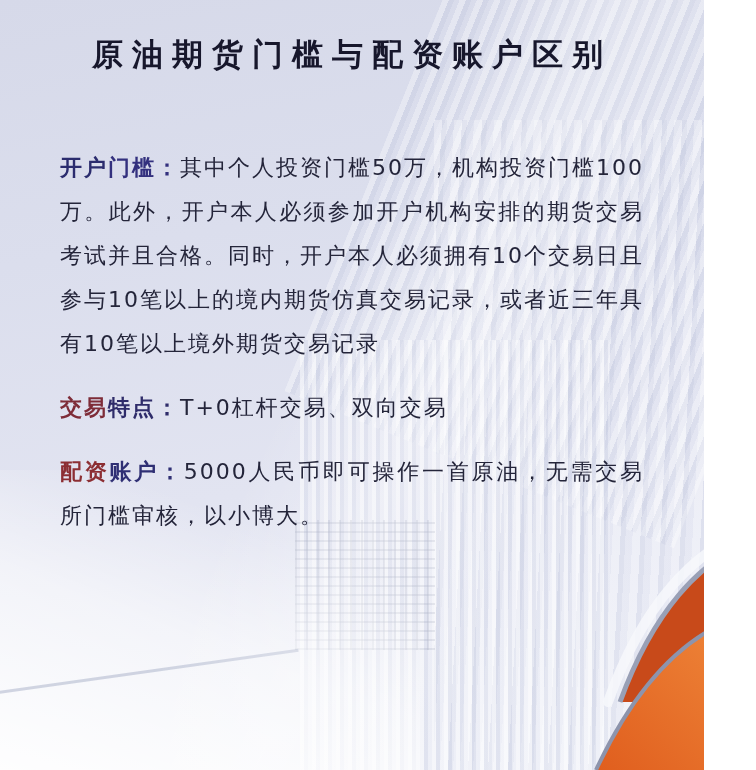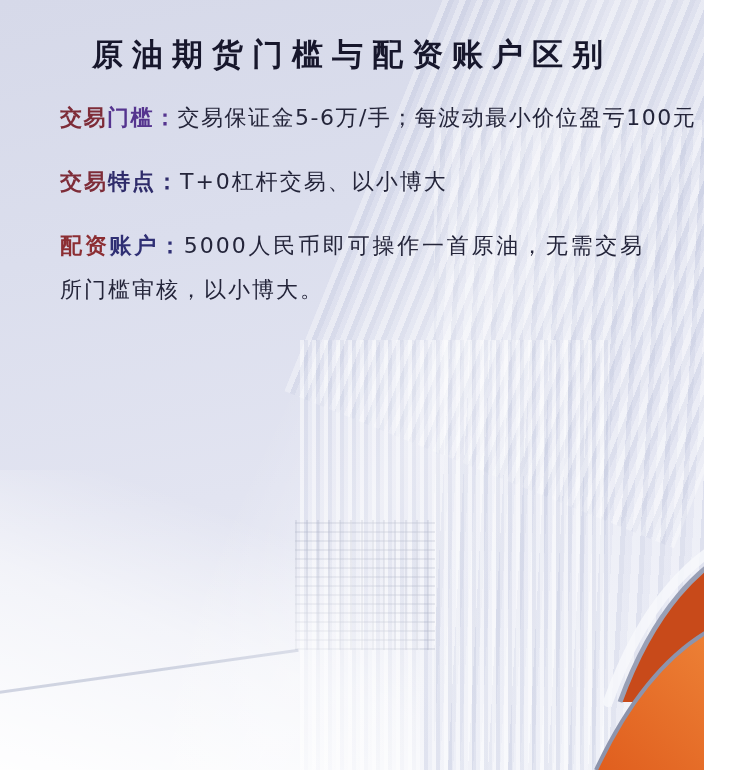--- a/index.html
+++ b/index.html
@@ -99,27 +99,27 @@
     <path d="M 756 540 C 700 558 652 614 620 702 L 756 702 Z" fill="#c84a1a"></path>
     <path d="M 620 702 C 652 614 700 558 756 540" fill="none" stroke-width="5" stroke="#99a0b6"></path>
     <path d="M 596 770 C 640 676 694 626 756 612 L 756 770 Z" fill="url(#og)"></path>
     <path d="M 596 770 C 640 676 694 626 756 612" fill="none" stroke-width="4" stroke="#8d94ac"></path>
   </svg>
 
   <div class="content" style="color: rgb(36, 37, 58);">
 
     <h1 class="title" style="color: rgb(23, 23, 44);">原油期货门槛与配资账户区别</h1>
 
-
-    <p class="sec sec2">
-      <span class="lab"><span style="color: rgb(126, 44, 56);">交易</span><span style="color: rgb(85, 52, 143);">门槛：</span></span><span>交易保证金5-6万/手；每波动最小价位盈亏100元</span>
+    <p class="sec sec1">
+      <span class="lab"><span style="color: rgb(43, 44, 110);">开户</span><span style="color: rgb(51, 48, 126);">门槛：</span></span><span>其中个人投资门槛50万，机构投资门槛100万。此外，开户本人必须参加开户机构安排的期货交易考试并且合格。同时，开户本人必须拥有10个交易日且参与10笔以上的境内期货仿真交易记录，或者近三年具有10笔以上境外期货交易记录</span>
     </p>
 
+
     <p class="sec sec3">
-      <span class="lab"><span style="color: rgb(126, 44, 56);">交易</span><span style="color: rgb(47, 44, 106); margin-top: 44px;">特点：</span></span><span>T+0杠杆交易、以小博大</span>
+      <span class="lab"><span style="color: rgb(126, 44, 56);">交易</span><span style="color: rgb(47, 44, 106); margin-top: 44px;">特点：</span></span><span>T+0杠杆交易、双向交易</span>
     </p>
 
 
     <p class="sec sec5">
       <span class="lab"><span style="color: rgb(140, 46, 51);">配资</span><span style="color: rgb(47, 47, 116);">账户：</span></span><span>5000人民币即可操作一首原油，无需交易所门槛审核，以小博大。</span>
     </p>
 
   </div>
 </div>
 

